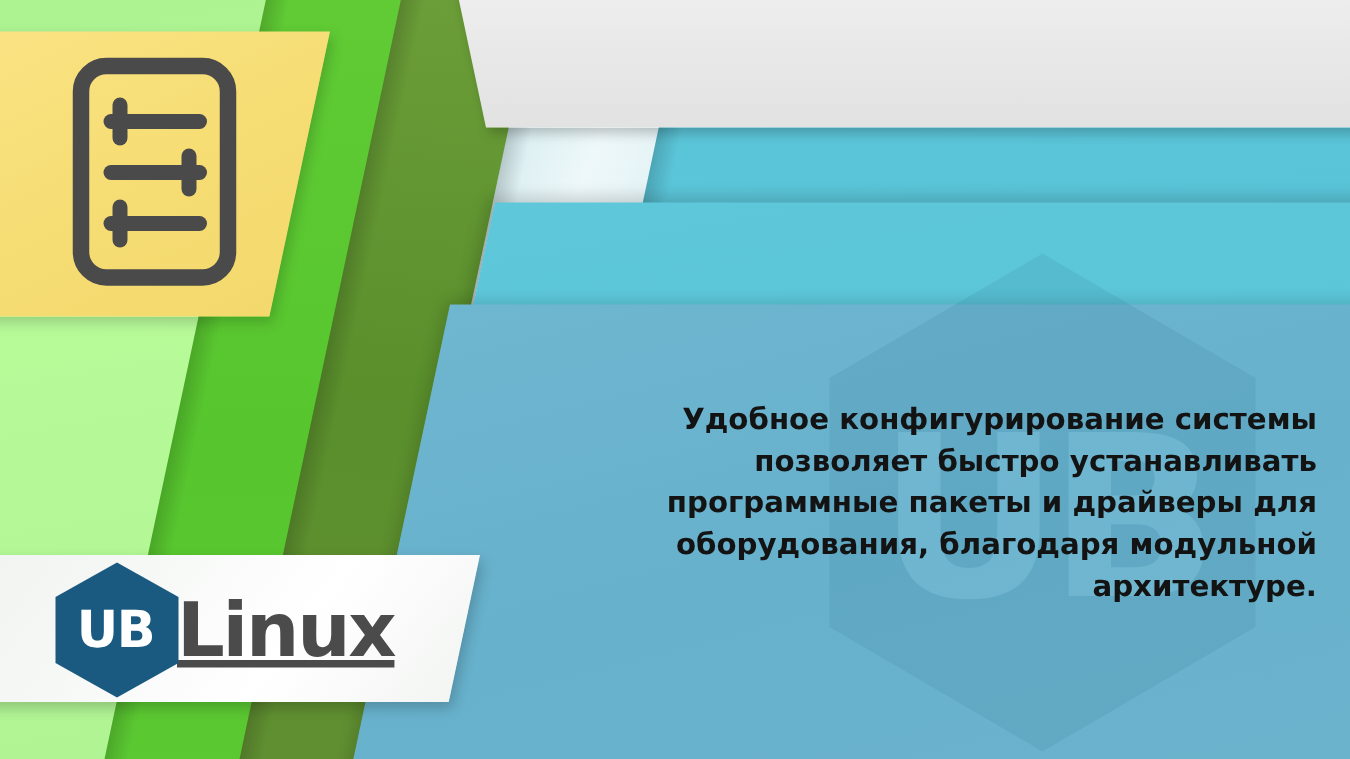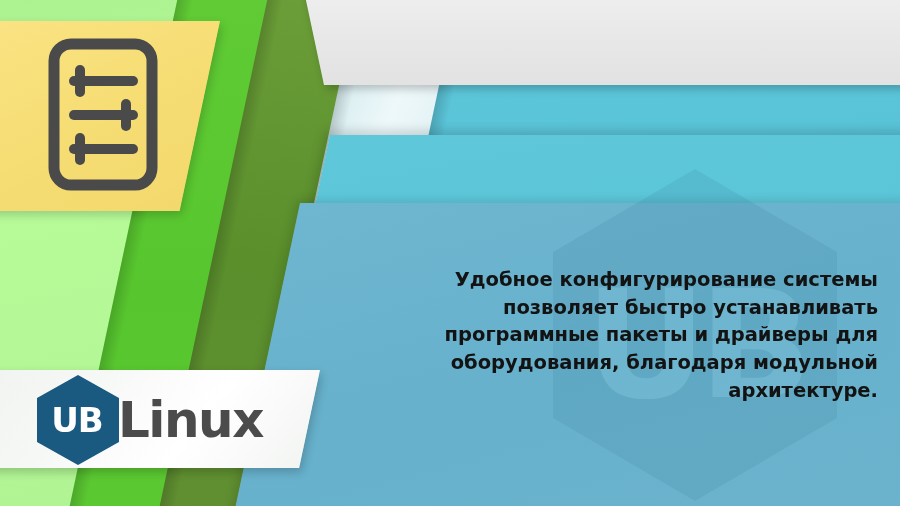--- a/index.html
+++ b/index.html
@@ -186,20 +186,21 @@
     padding-right: 2px;
     box-sizing: border-box;
   }
   .logo-word {
     font-size: 50px;
     font-weight: bold;
     color: #4b4b4b;
     letter-spacing: -1.5px;
     margin-left: -4px;
     line-height: 1;
+    text-decoration: underline;
   }
 
   
   .body-text {
     position: absolute;
     left: 416px;
     top: 266px;
     width: 462px;
     text-align: right;
     font-size: 19.5px;

